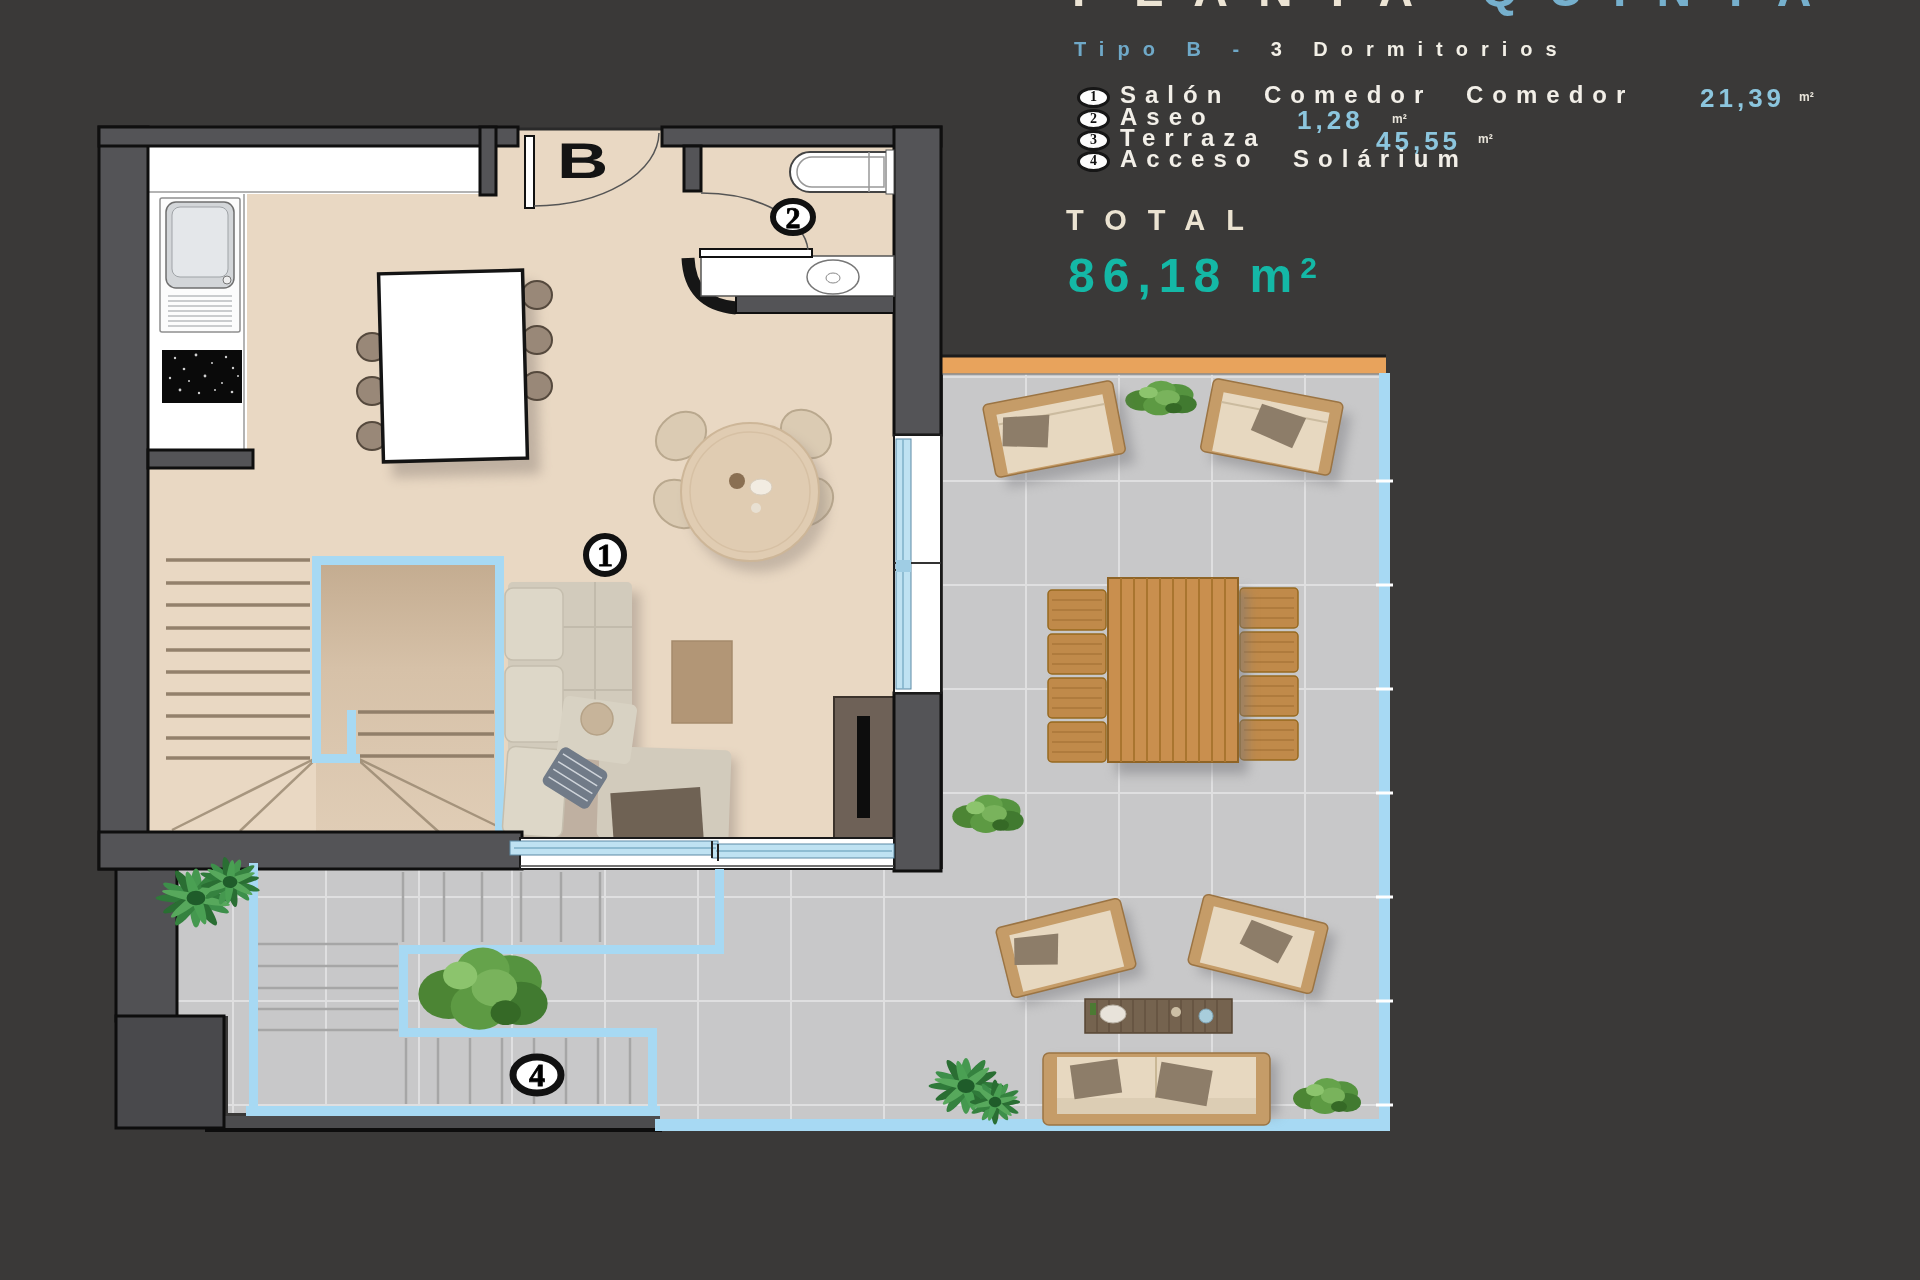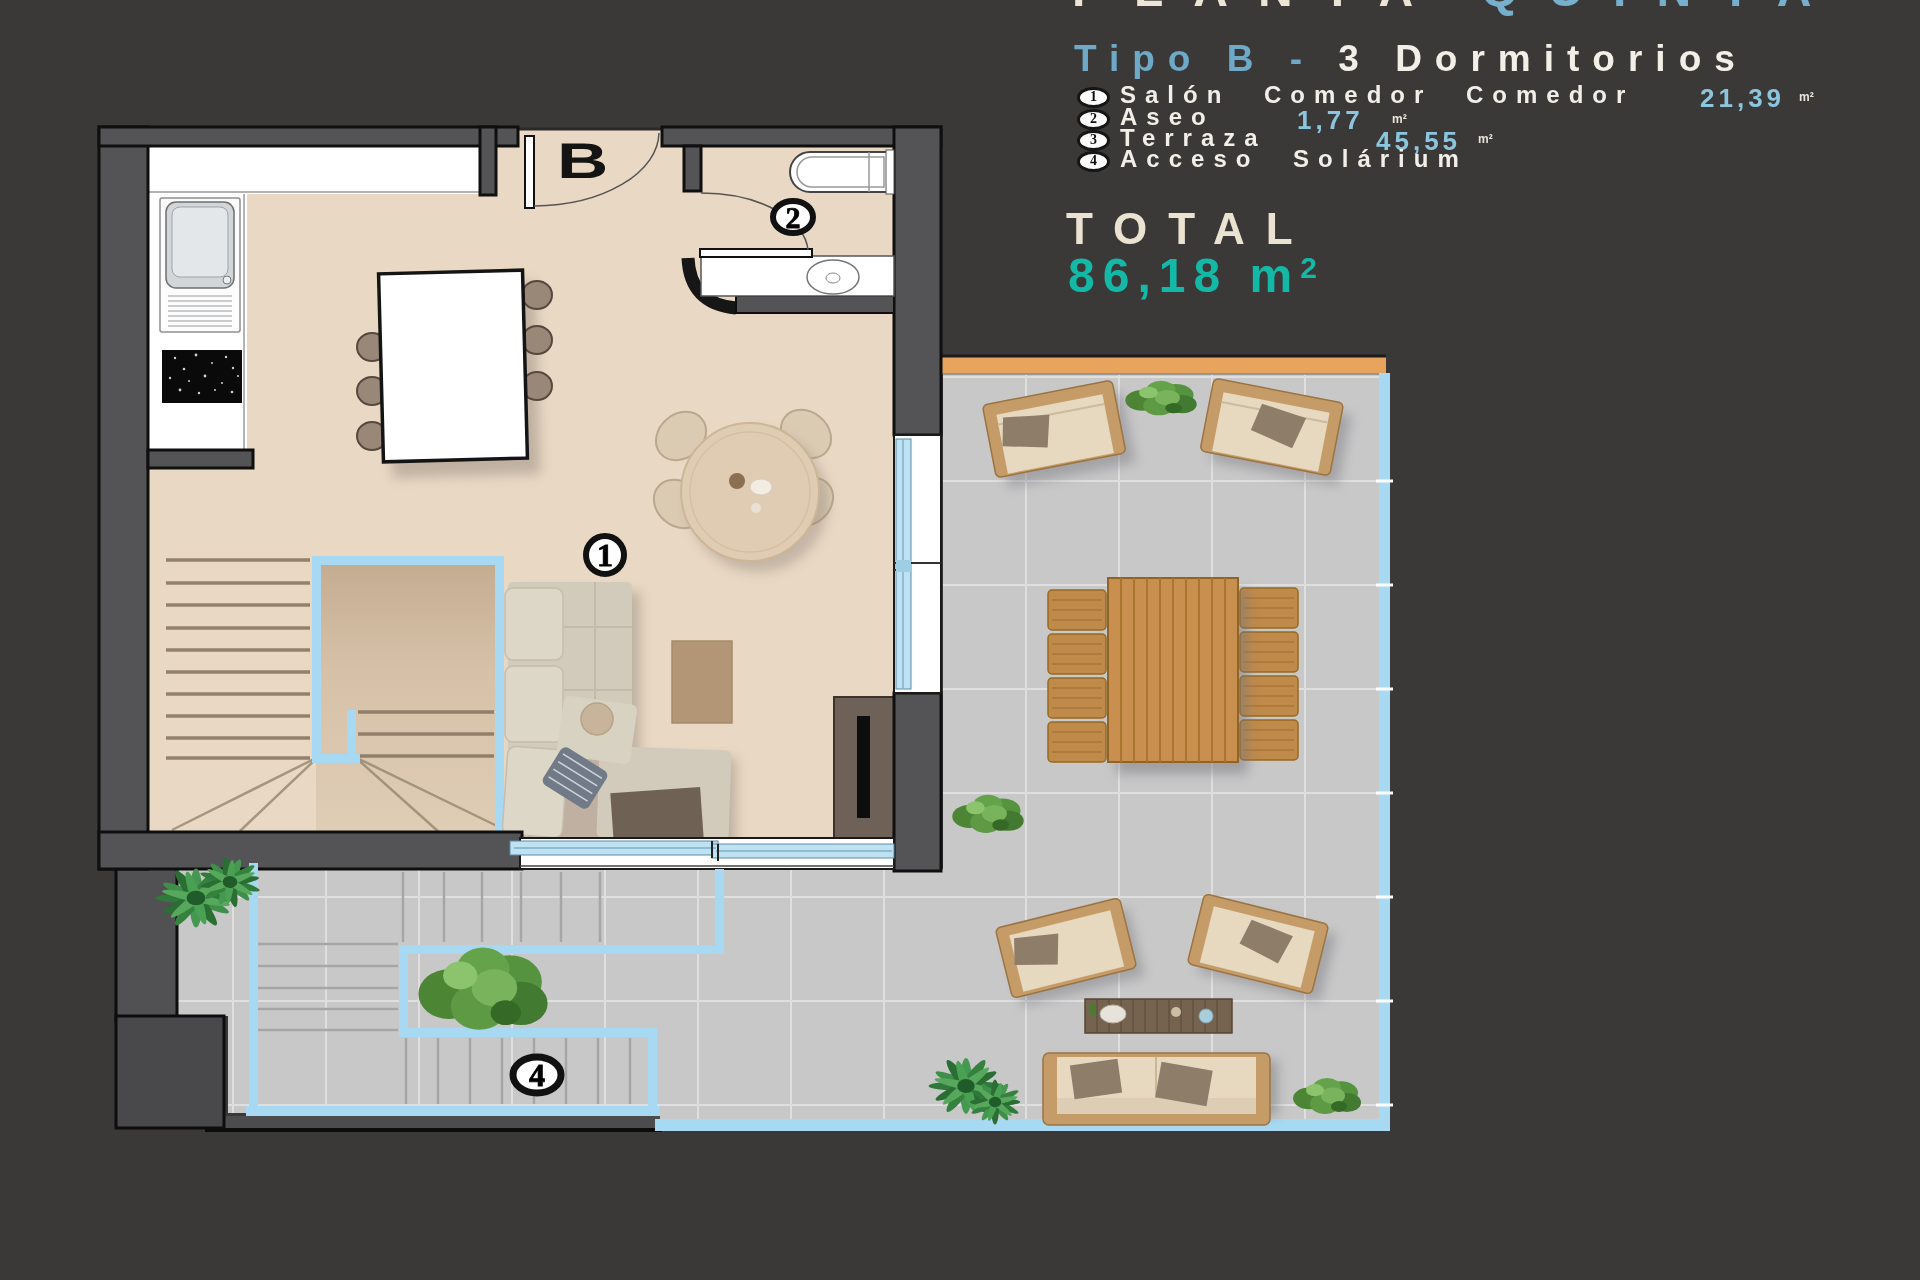--- a/index.html
+++ b/index.html
@@ -378,42 +378,42 @@
 
 <ellipse cx="793" cy="217" rx="20" ry="16" fill="#fff" stroke="#111" stroke-width="6"></ellipse>
 <text x="793" y="228" text-anchor="middle" font-family="Liberation Serif,serif" font-weight="bold" font-size="30" fill="#000" stroke="#000" stroke-width="0.8">2</text>
 
 <ellipse cx="537" cy="1075" rx="24" ry="18" fill="#fff" stroke="#111" stroke-width="7"></ellipse>
 <text x="537" y="1086" text-anchor="middle" font-family="Liberation Serif,serif" font-weight="bold" font-size="32" fill="#000" stroke="#000" stroke-width="0.8">4</text>
 </svg>
 
 <div class="txt" style="left:1072px;top:-38px;font-size:48px;font-weight:bold;letter-spacing:30px;color:#ece4d4">PLANTA<span style="margin-left:38px;color:#76b0cd">QUINTA</span></div>
 
-<div class="txt" style="left:1074px;top:38px;font-size:37px;font-weight:bold;letter-spacing:13px"><span style="color:#6fa9c8">Tipo B - </span><span style="color:#f2efe6">3 Dormitorios</span></div>
+<div class="txt" style="left:1074px;top:38px;font-size:20px;font-weight:bold;letter-spacing:13px"><span style="color:#6fa9c8">Tipo B - </span><span style="color:#f2efe6">3 Dormitorios</span></div>
 
 <div class="bull" style="left:1077px;top:87px">1</div>
 
 <div class="lrow" style="top:85px">Salón Comedor Comedor</div>
 
 <div class="val" style="left:1700px;top:83px">21,39</div>
     <div class="msq" style="left:1799px;top:90px">m²</div>
 
 <div class="bull" style="left:1077px;top:109px">2</div>
 
 <div class="lrow" style="top:107px">Aseo</div>
 
-<div class="val" style="left:1297px;top:105px">1,77</div>
+<div class="val" style="left:1297px;top:105px">1,28</div>
     <div class="msq" style="left:1392px;top:112px">m²</div>
 
 <div class="bull" style="left:1077px;top:130px">3</div>
 
 <div class="lrow" style="top:128px">Terraza</div>
 
 <div class="val" style="left:1376px;top:126px">45,55</div>
     <div class="msq" style="left:1478px;top:132px">m²</div>
 
 <div class="bull" style="left:1077px;top:151px">4</div>
 
 <div class="lrow" style="top:149px">Acceso Solárium</div>
 
-<div class="txt" style="left:1066px;top:204px;font-size:44px;font-weight:bold;letter-spacing:21px;color:#ebe3d1">TOTAL</div>
+<div class="txt" style="left:1066px;top:204px;font-size:29px;font-weight:bold;letter-spacing:21px;color:#ebe3d1">TOTAL</div>
 
 <div class="txt" style="left:1068px;top:248px;font-size:48px;font-weight:bold;letter-spacing:8px;color:#14b8a6">86,18 m<span style="font-size:30px;vertical-align:14px">2</span></div>
 </div>
 </body></html>

